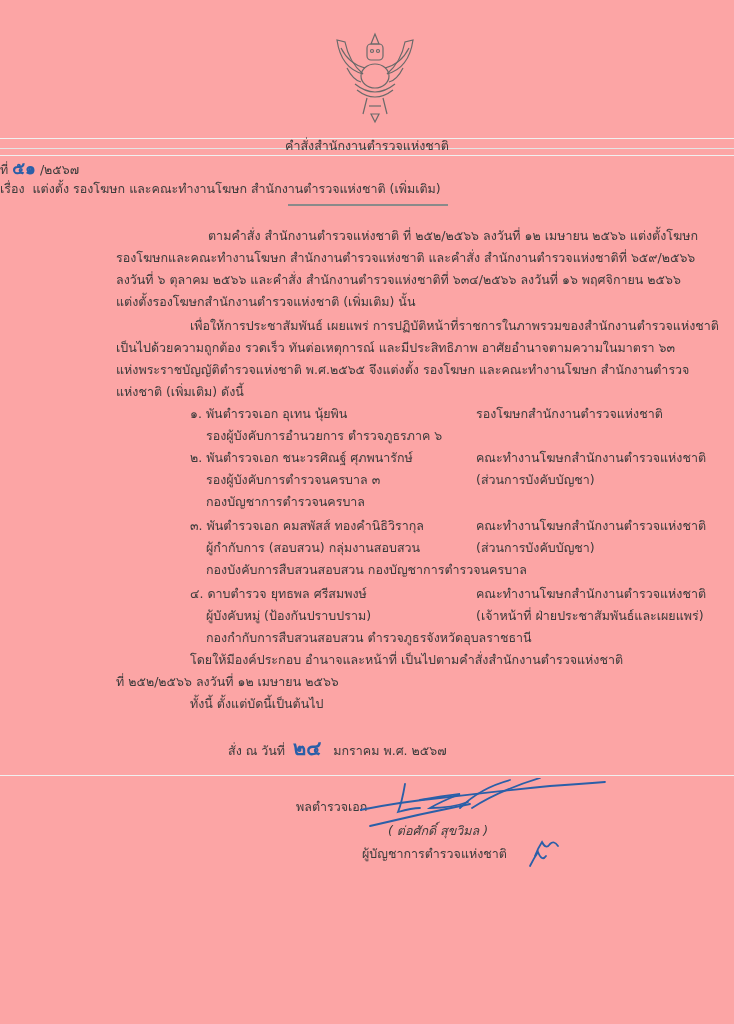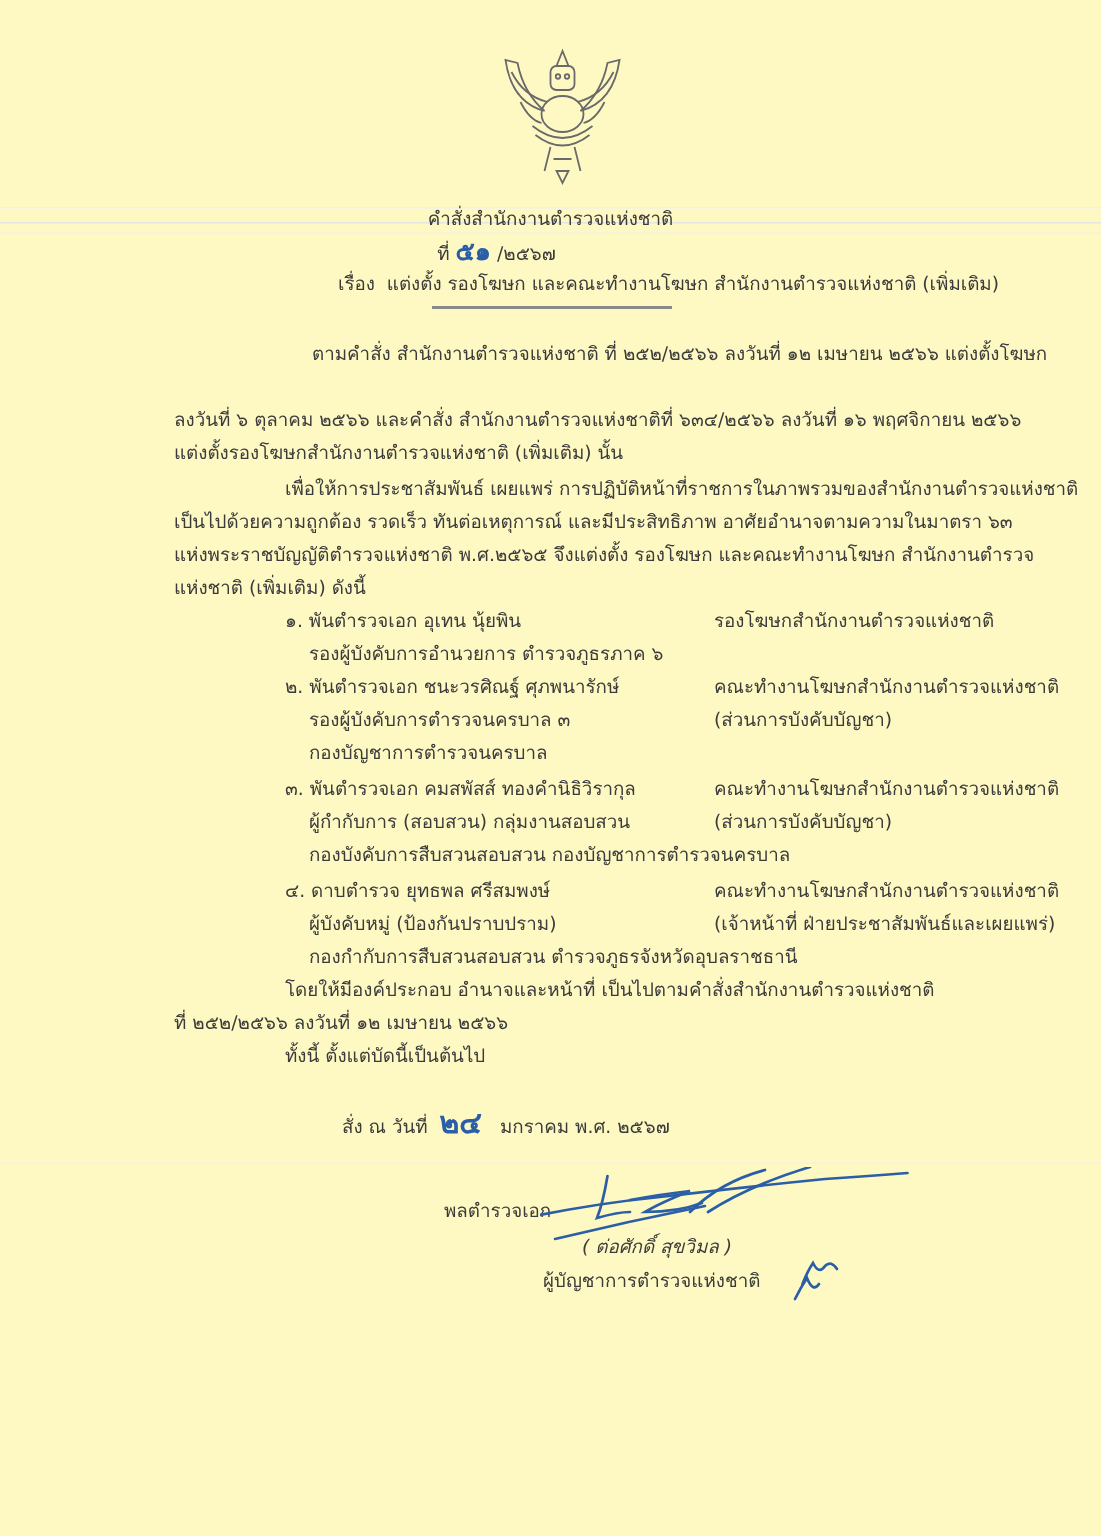--- a/index.html
+++ b/index.html
@@ -1,21 +1,21 @@
 <!DOCTYPE html>
 <html><head>
   <meta charset="utf-8">
   <style>
     html, body { margin: 0; padding: 0; background: #ffffff; }
     body {
       width: 734px; height: 1024px; position: relative; overflow: hidden;
       font-family: "DejaVu Sans", "Liberation Sans", sans-serif;
       color: #3a3a3a;
     }
-    .page { position: absolute; inset: 0; background: #fef9c3; }
+    .page { position: absolute; inset: 0; background: #fca5a5; }
     .abs { position: absolute; white-space: nowrap; }
     .txt { font-size: 12.5px; line-height: 16px; color: #3b3b3b; }
     .rule { position: absolute; height: 1px; background: #e4e4e4; }
     .rule.faint { background: #f0f0f0; }
     .rule.dark { background: #8a8a8a; height: 2px; }
     .emblem { position: absolute; left: 327px; top: 28px; width: 96px; height: 96px; }
     .handwrite { color: #2a5fa8; font-weight: bold; }
     .sig { position: absolute; left: 360px; top: 778px; width: 250px; height: 90px; }
   </style>
 </head>
@@ -42,34 +42,35 @@
       <path d="M20 40 Q26 52 34 54 M76 40 Q70 52 62 54"></path>
     </g>
   </svg>
 
   <div class="rule faint" style="left:0;top:138px;width:734px;"></div>
   <div class="rule" style="left:0;top:148px;width:734px;"></div>
   <div class="rule faint" style="left:0;top:155px;width:734px;"></div>
 
   <div class="abs txt" style="left:0;width:734px;text-align:center;top:138px;">คำสั่งสำนักงานตำรวจแห่งชาติ</div>
 
-  <div class="abs txt" style="left:0;width:662px;text-align:center;top:160px;">
+  <div class="abs txt" style="left:0;width:662px;top:160px;">
     <span>ที่</span>
     <span class="handwrite" style="font-size:17px;">๕๑</span>
     <span>/๒๕๖๗</span>
   </div>
 
-  <div class="abs txt" style="left:0;width:666px;text-align:right;top:181px;">
+  <div class="abs txt" style="left:0;width:666px;text-align:left;top:181px;">
     <span>เรื่อง</span>&nbsp;
     <span>แต่งตั้ง รองโฆษก และคณะทำงานโฆษก สำนักงานตำรวจแห่งชาติ (เพิ่มเติม)</span>
   </div>
 
   <div class="rule dark" style="left:288px;top:204px;width:160px;"></div>
 
   <div class="abs txt" style="left:190px;top:228px;margin-left:18px;">ตามคำสั่ง สำนักงานตำรวจแห่งชาติ ที่ ๒๕๒/๒๕๖๖ ลงวันที่ ๑๒ เมษายน ๒๕๖๖ แต่งตั้งโฆษก</div>
+  <div class="abs txt" style="left:116px;top:250px;">รองโฆษกและคณะทำงานโฆษก สำนักงานตำรวจแห่งชาติ และคำสั่ง สำนักงานตำรวจแห่งชาติที่ ๖๕๙/๒๕๖๖</div>
   <div class="abs txt" style="left:116px;top:272px;text-align:center;">ลงวันที่ ๖ ตุลาคม ๒๕๖๖ และคำสั่ง สำนักงานตำรวจแห่งชาติที่ ๖๓๔/๒๕๖๖ ลงวันที่ ๑๖ พฤศจิกายน ๒๕๖๖</div>
   <div class="abs txt" style="left:116px;top:294px;">แต่งตั้งรองโฆษกสำนักงานตำรวจแห่งชาติ (เพิ่มเติม) นั้น</div>
 
   <div class="abs txt" style="left:190px;top:318px;">เพื่อให้การประชาสัมพันธ์ เผยแพร่ การปฏิบัติหน้าที่ราชการในภาพรวมของสำนักงานตำรวจแห่งชาติ</div>
   <div class="abs txt" style="left:116px;top:340px;">เป็นไปด้วยความถูกต้อง รวดเร็ว ทันต่อเหตุการณ์ และมีประสิทธิภาพ อาศัยอำนาจตามความในมาตรา ๖๓</div>
   <div class="abs txt" style="left:116px;top:362px;">แห่งพระราชบัญญัติตำรวจแห่งชาติ พ.ศ.๒๕๖๕ จึงแต่งตั้ง รองโฆษก และคณะทำงานโฆษก สำนักงานตำรวจ</div>
   <div class="abs txt" style="left:116px;top:384px;">แห่งชาติ (เพิ่มเติม) ดังนี้</div>
 
   <div class="abs txt" style="left:190px;top:406px;">๑. พันตำรวจเอก อุเทน นุ้ยพิน</div>
   <div class="abs txt" style="left:476px;top:406px;">รองโฆษกสำนักงานตำรวจแห่งชาติ</div>

